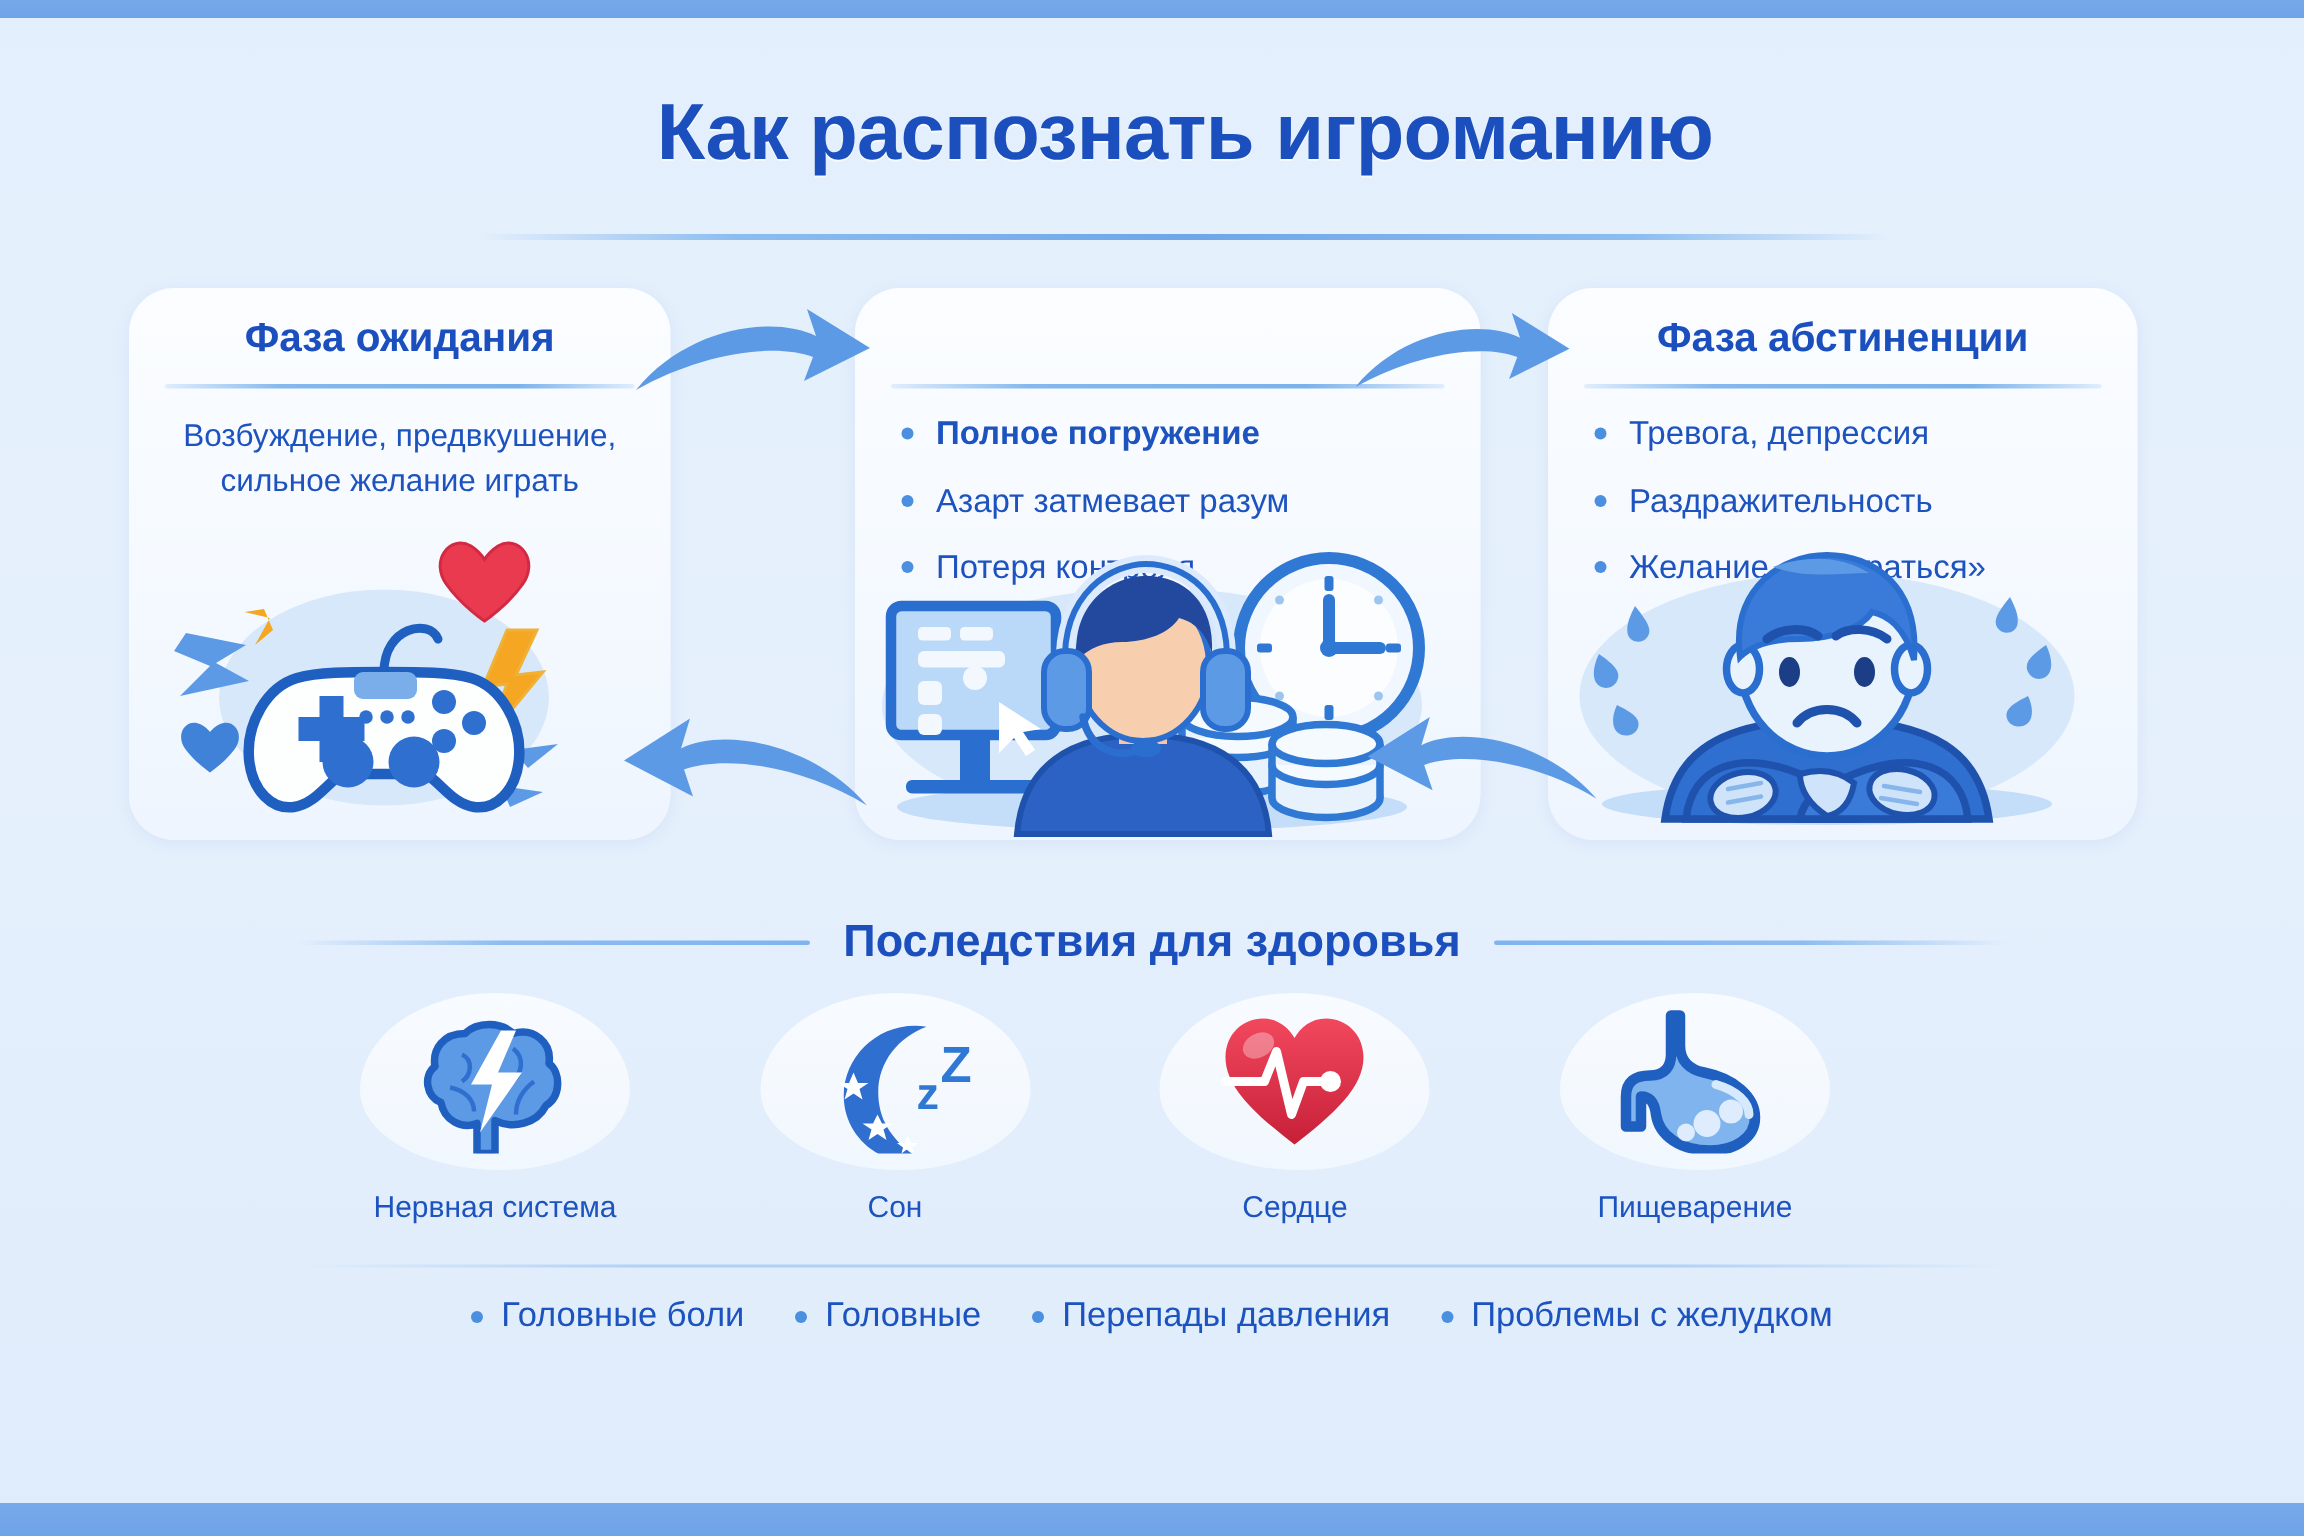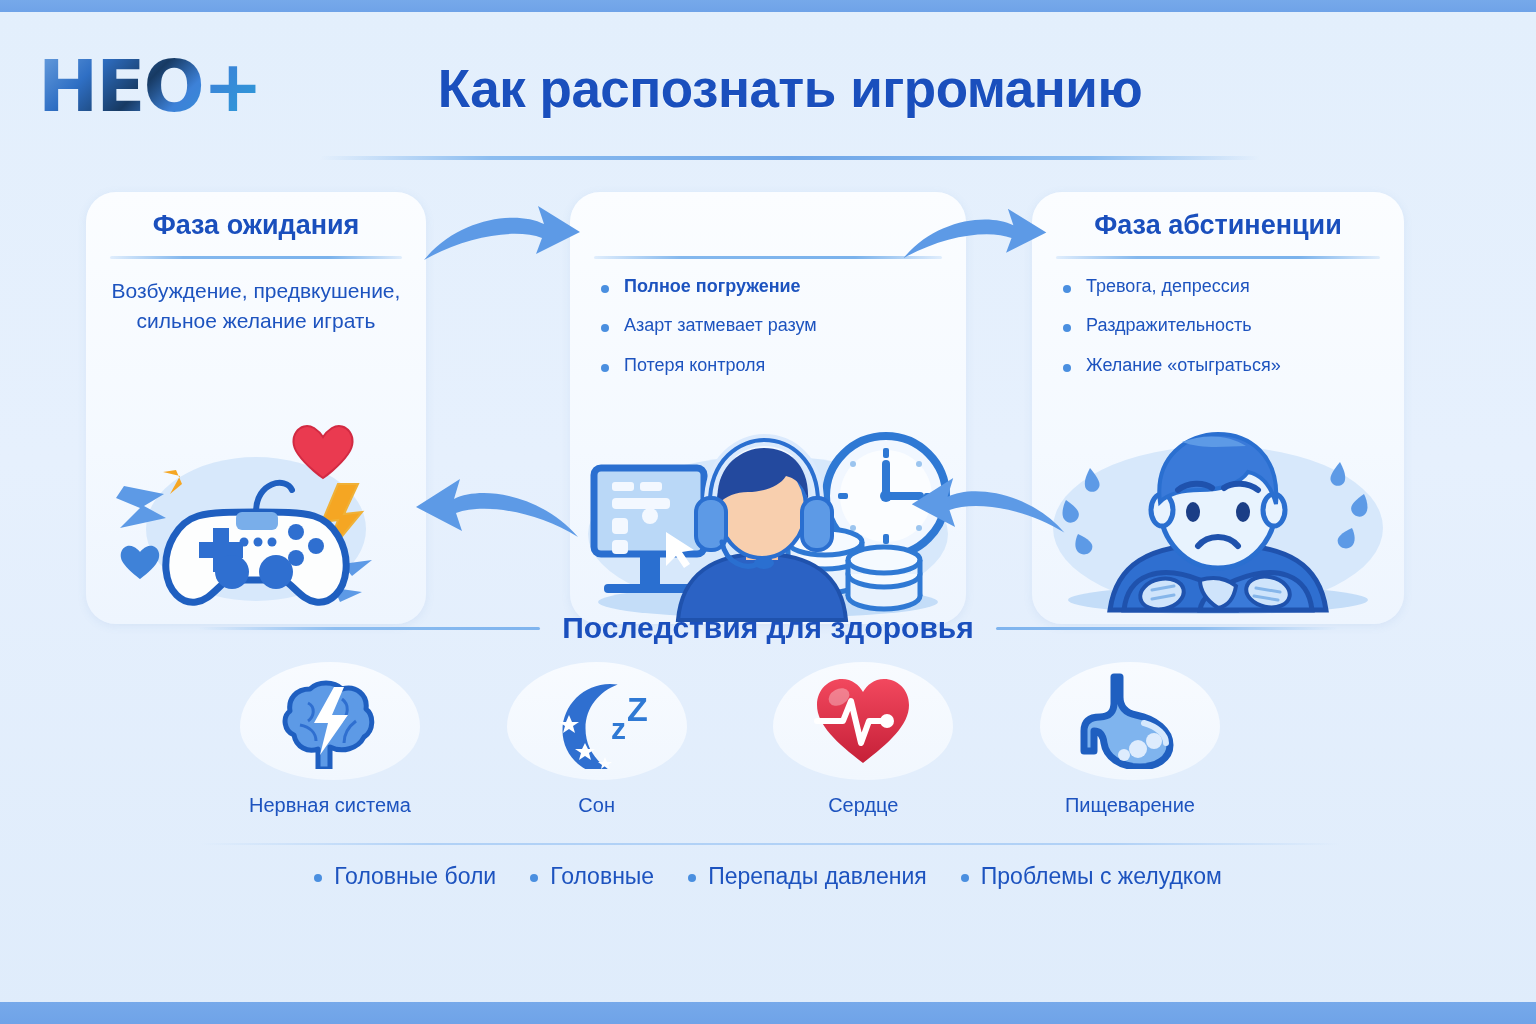--- a/index.html
+++ b/index.html
@@ -65,24 +65,25 @@
     width: 940px;
     height: 4px;
     border-radius: 2px;
     background: linear-gradient(90deg, rgba(140,185,240,0) 0%, #8cbdf0 18%, #6fa6e8 50%, #8cbdf0 82%, rgba(140,185,240,0) 100%);
   }
 
   
   .card {
     position: absolute;
     top: 192px;
-    height: 432px;
+    height: 368px;
     border-radius: 30px;
     background: linear-gradient(180deg, #fbfdff 0%, #f4f9ff 60%, #eef5fe 100%);
     box-shadow: 0 2px 10px rgba(90,140,200,0.10);
+    padding-left: 21px;
   }
   #card-1 { left: 86px; width: 340px; }
   #card-2 { left: 570px; width: 396px; }
   #card-3 { left: 1032px; width: 372px; }
 
   .card-title {
     position: absolute;
     top: 18px;
     left: 0;
     width: 100%;
@@ -115,21 +116,21 @@
     top: 82px;
     left: 28px;
     right: 14px;
     margin: 0;
     padding: 0;
     list-style: none;
   }
   .bullet-list li {
     position: relative;
     padding-left: 26px;
-    font-size: 18px;
+    font-size: 22px;
     line-height: 1.35;
     color: #1d53bf;
     margin-bottom: 15px;
   }
   .bullet-list li::before {
     content: "";
     position: absolute;
     left: 3px;
     top: 11px;
     width: 8px;
@@ -249,21 +250,20 @@
 </style>
 </head>
 <body>
 
 <div id="canvas">
 
   <div class="edge-band" id="band-top"></div>
   <div class="edge-band" id="band-bottom"></div>
 
   <div id="header">
-    <div id="logo">НЕО+</div>
     <div id="page-title">Как распознать игроманию</div>
     <div id="title-rule"></div>
   </div>
 
   <div class="card" id="card-1">
     <div class="card-title">Фаза ожидания</div>
     <div class="card-rule"></div>
     <div class="card-paragraph">Возбуждение, предвкушение, сильное желание играть</div>
     <div class="card-art">
       <svg viewBox="0 0 340 200" width="340" height="200">

